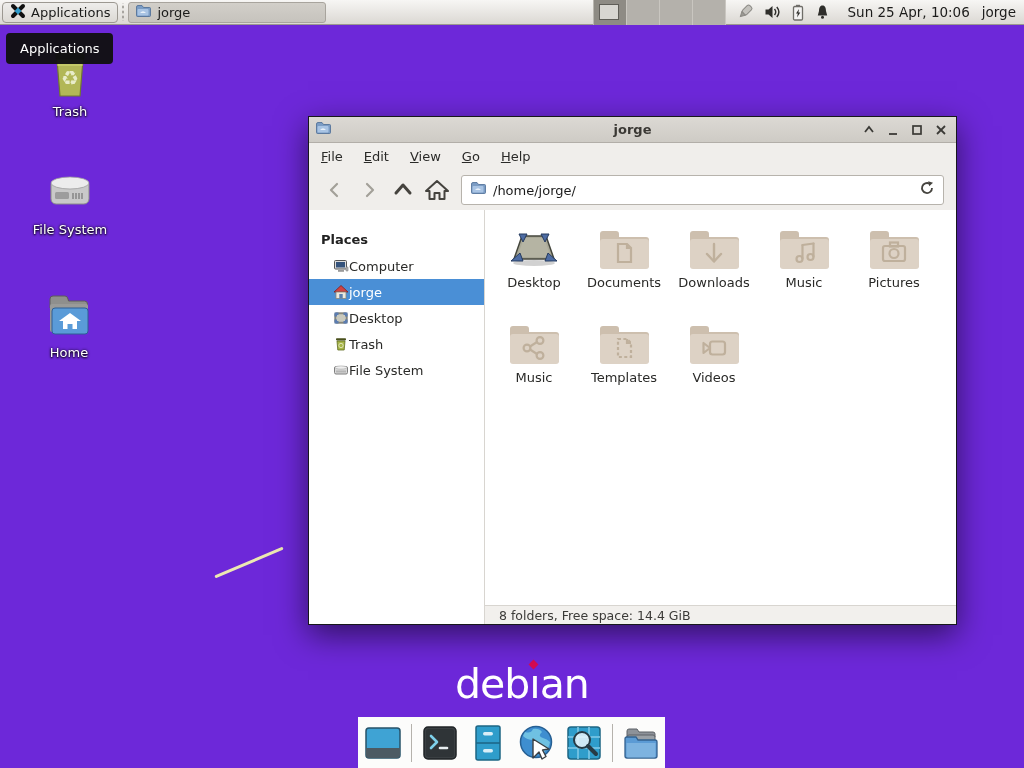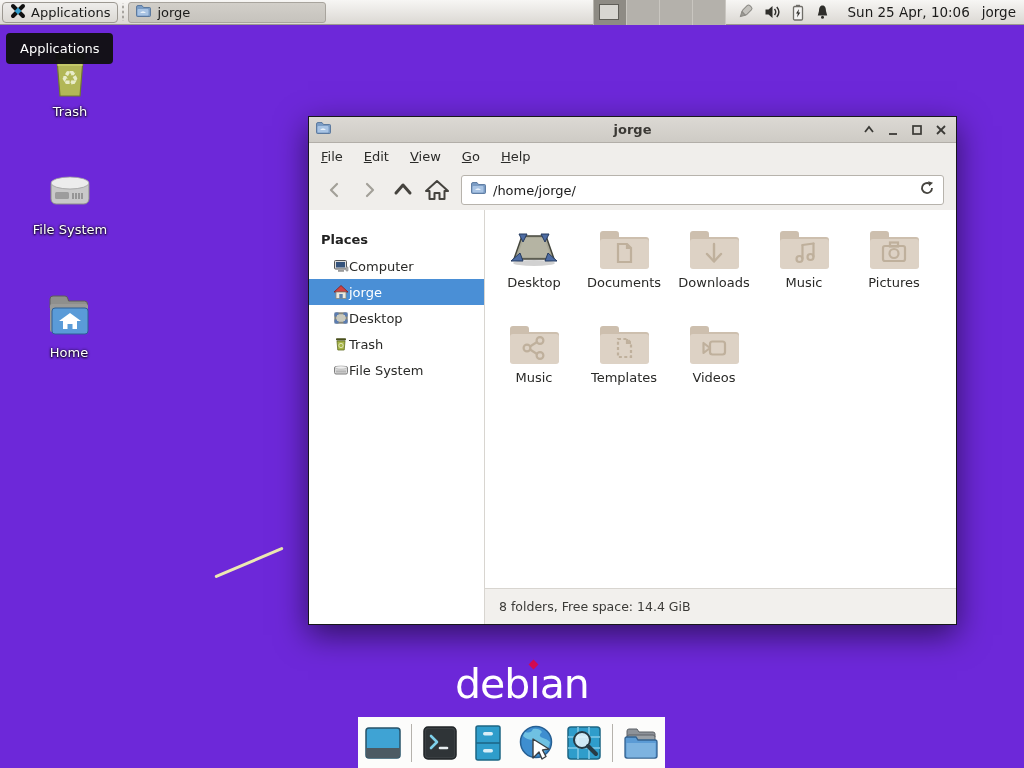--- a/index.html
+++ b/index.html
@@ -85,21 +85,21 @@
   .sb-row { height:26px; display:flex; align-items:center; gap:0; padding-left:24px;
             font-size:13px; color:#2a2a28; }
   .sb-row.selected { background:#4a8fd6; color:#fff; }
   .sb-row svg { flex:0 0 auto; }
 
   .main-view { position:absolute; left:177px; top:0; right:0; bottom:27px; background:#fff; }
   .fcell { position:absolute; width:88px; text-align:center; }
   .fcell .fic { margin:0 auto; width:52px; height:46px; }
   .flabel { margin-top:3px; font-size:13px; color:#2a2a28; }
 
-  .statusbar { position:absolute; left:176px; right:0; bottom:0; height:36px; background:#f2f0ed;
+  .statusbar { position:absolute; left:176px; right:0; bottom:0; height:19px; background:#f2f0ed;
                border-top:1px solid #d8d5d0; display:flex; align-items:center;
                padding-left:14px; font-size:12.5px; color:#3c3b38; }
 
   
   .dock { position:absolute; left:358px; top:717px; width:307px; height:51px; background:#fcfcfb;
           display:flex; align-items:center; justify-content:center; gap:8px; }
   .dock-sep { width:1px; height:38px; background:#b5b2ac; }
   .dock-item { width:40px; height:40px; display:flex; align-items:center; justify-content:center; }
 </style>
 </head>

